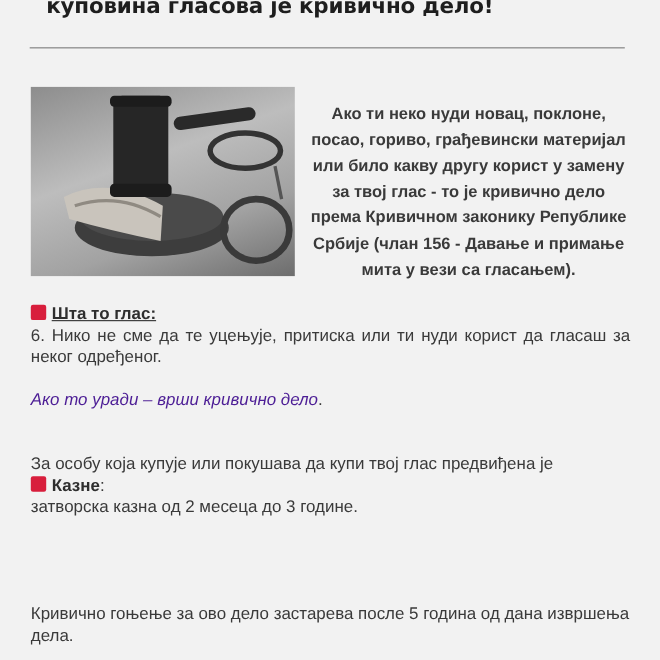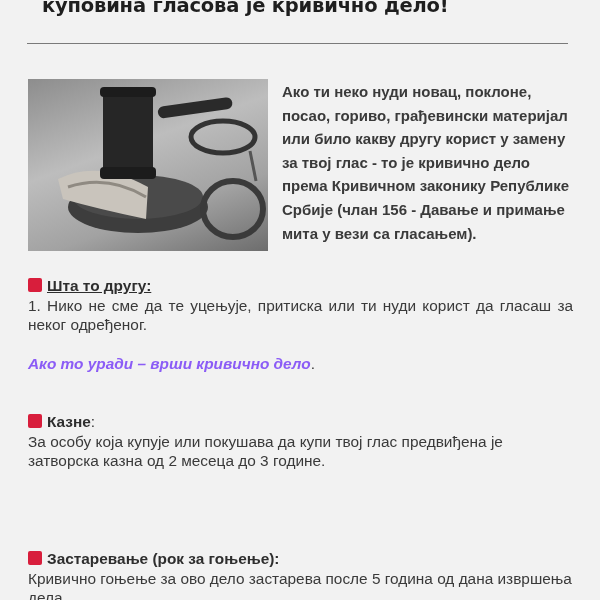--- a/index.html
+++ b/index.html
@@ -19,29 +19,29 @@
   .rule {
     position:absolute; left:27px; top:43px; width:541px; height:1px;
     background:#7a7a7a;
   }
   .photo {
     position:absolute; left:28px; top:79px; width:240px; height:172px;
     background:linear-gradient(160deg,#8d8d8d 0%,#bdbdbd 40%,#a2a2a2 70%,#6d6d6d 100%);
     overflow:hidden;
   }
   .intro {
-    position:absolute; left:282px; top:80px; width:288px;
-    text-align:left; font-weight:bold; font-size:15px; line-height:23.6px;
+    position:absolute; left:282px; top:92px; width:288px;
+    text-align:center; font-weight:bold; font-size:15px; line-height:23.6px;
     color:#3a3a3a;
   }
   .section { position:absolute; left:28px; width:545px; font-size:15.4px; line-height:19.5px; }
   .sq { display:inline-block; width:14px; height:14px; background:#d81e3c; border-radius:2px; vertical-align:-1px; margin-right:5px; }
   .h { font-weight:bold; color:#2e2e2e; }
   .h.u { text-decoration:underline; }
-  .bi { font-weight:bold; font-style:italic; color:#8b5cf6; }
+  .bi { font-weight:normal; font-style:italic; color:#4c1d95; }
   .just { text-align:justify; text-align-last:left; }
   .colon { font-weight:normal; }
 </style>
 </head>
 <body>
 
 <div class="title">куповина гласова је кривично дело!</div>
 <div class="rule"></div>
 
 <div class="photo">
@@ -57,34 +57,31 @@
     <ellipse cx="195" cy="58" rx="32" ry="16" fill="none" stroke="#333" stroke-width="5"></ellipse>
     <ellipse cx="205" cy="130" rx="30" ry="28" fill="none" stroke="#3a3a3a" stroke-width="6"></ellipse>
     <path d="M222 72 L228 102" stroke="#555" stroke-width="3"></path>
   </svg>
 </div>
 
 <div class="intro">Ако ти неко нуди новац, поклоне, посао, гориво, грађевински материјал или било какву другу корист у замену за твој глас - то је кривично дело према Кривичном законику Републике Србије (члан 156 - Давање и примање мита у вези са гласањем).</div>
 
 <div class="section" style="top:276px;">
   <div>
-    <span class="sq"></span><span class="h u">Шта то другу:</span>
+    <span class="sq"></span><span class="h u">Шта то глас:</span>
   </div>
-  <div class="just">1. Нико не сме да те уцењује, притиска или ти нуди корист да гласаш за неког одређеног.</div>
+  <div class="just">6. Нико не сме да те уцењује, притиска или ти нуди корист да гласаш за неког одређеног.</div>
   <div style="margin-top:19px;">
     <span class="bi">Ако то уради – врши кривично дело</span><span>.</span>
   </div>
 </div>
 
 <div class="section" style="top:412px;">
+  <div style="width:500px;">За особу која купује или покушава да купи твој глас предвиђена је</div>
   <div>
     <span class="sq"></span><span class="h">Казне</span><span class="colon">:</span>
   </div>
-  <div style="width:500px;">За особу која купује или покушава да купи твој глас предвиђена је</div>
   <div>затворска казна од 2 месеца до 3 године.</div>
 </div>
 
 <div class="section" style="top:549px;">
-  <div>
-    <span class="sq"></span><span class="h">Застаревање (рок за гоњење):</span>
-  </div>
   <div>Кривично гоњење за ово дело застарева после 5 година од дана извршења дела.</div>
 </div>
 
 </body></html>

